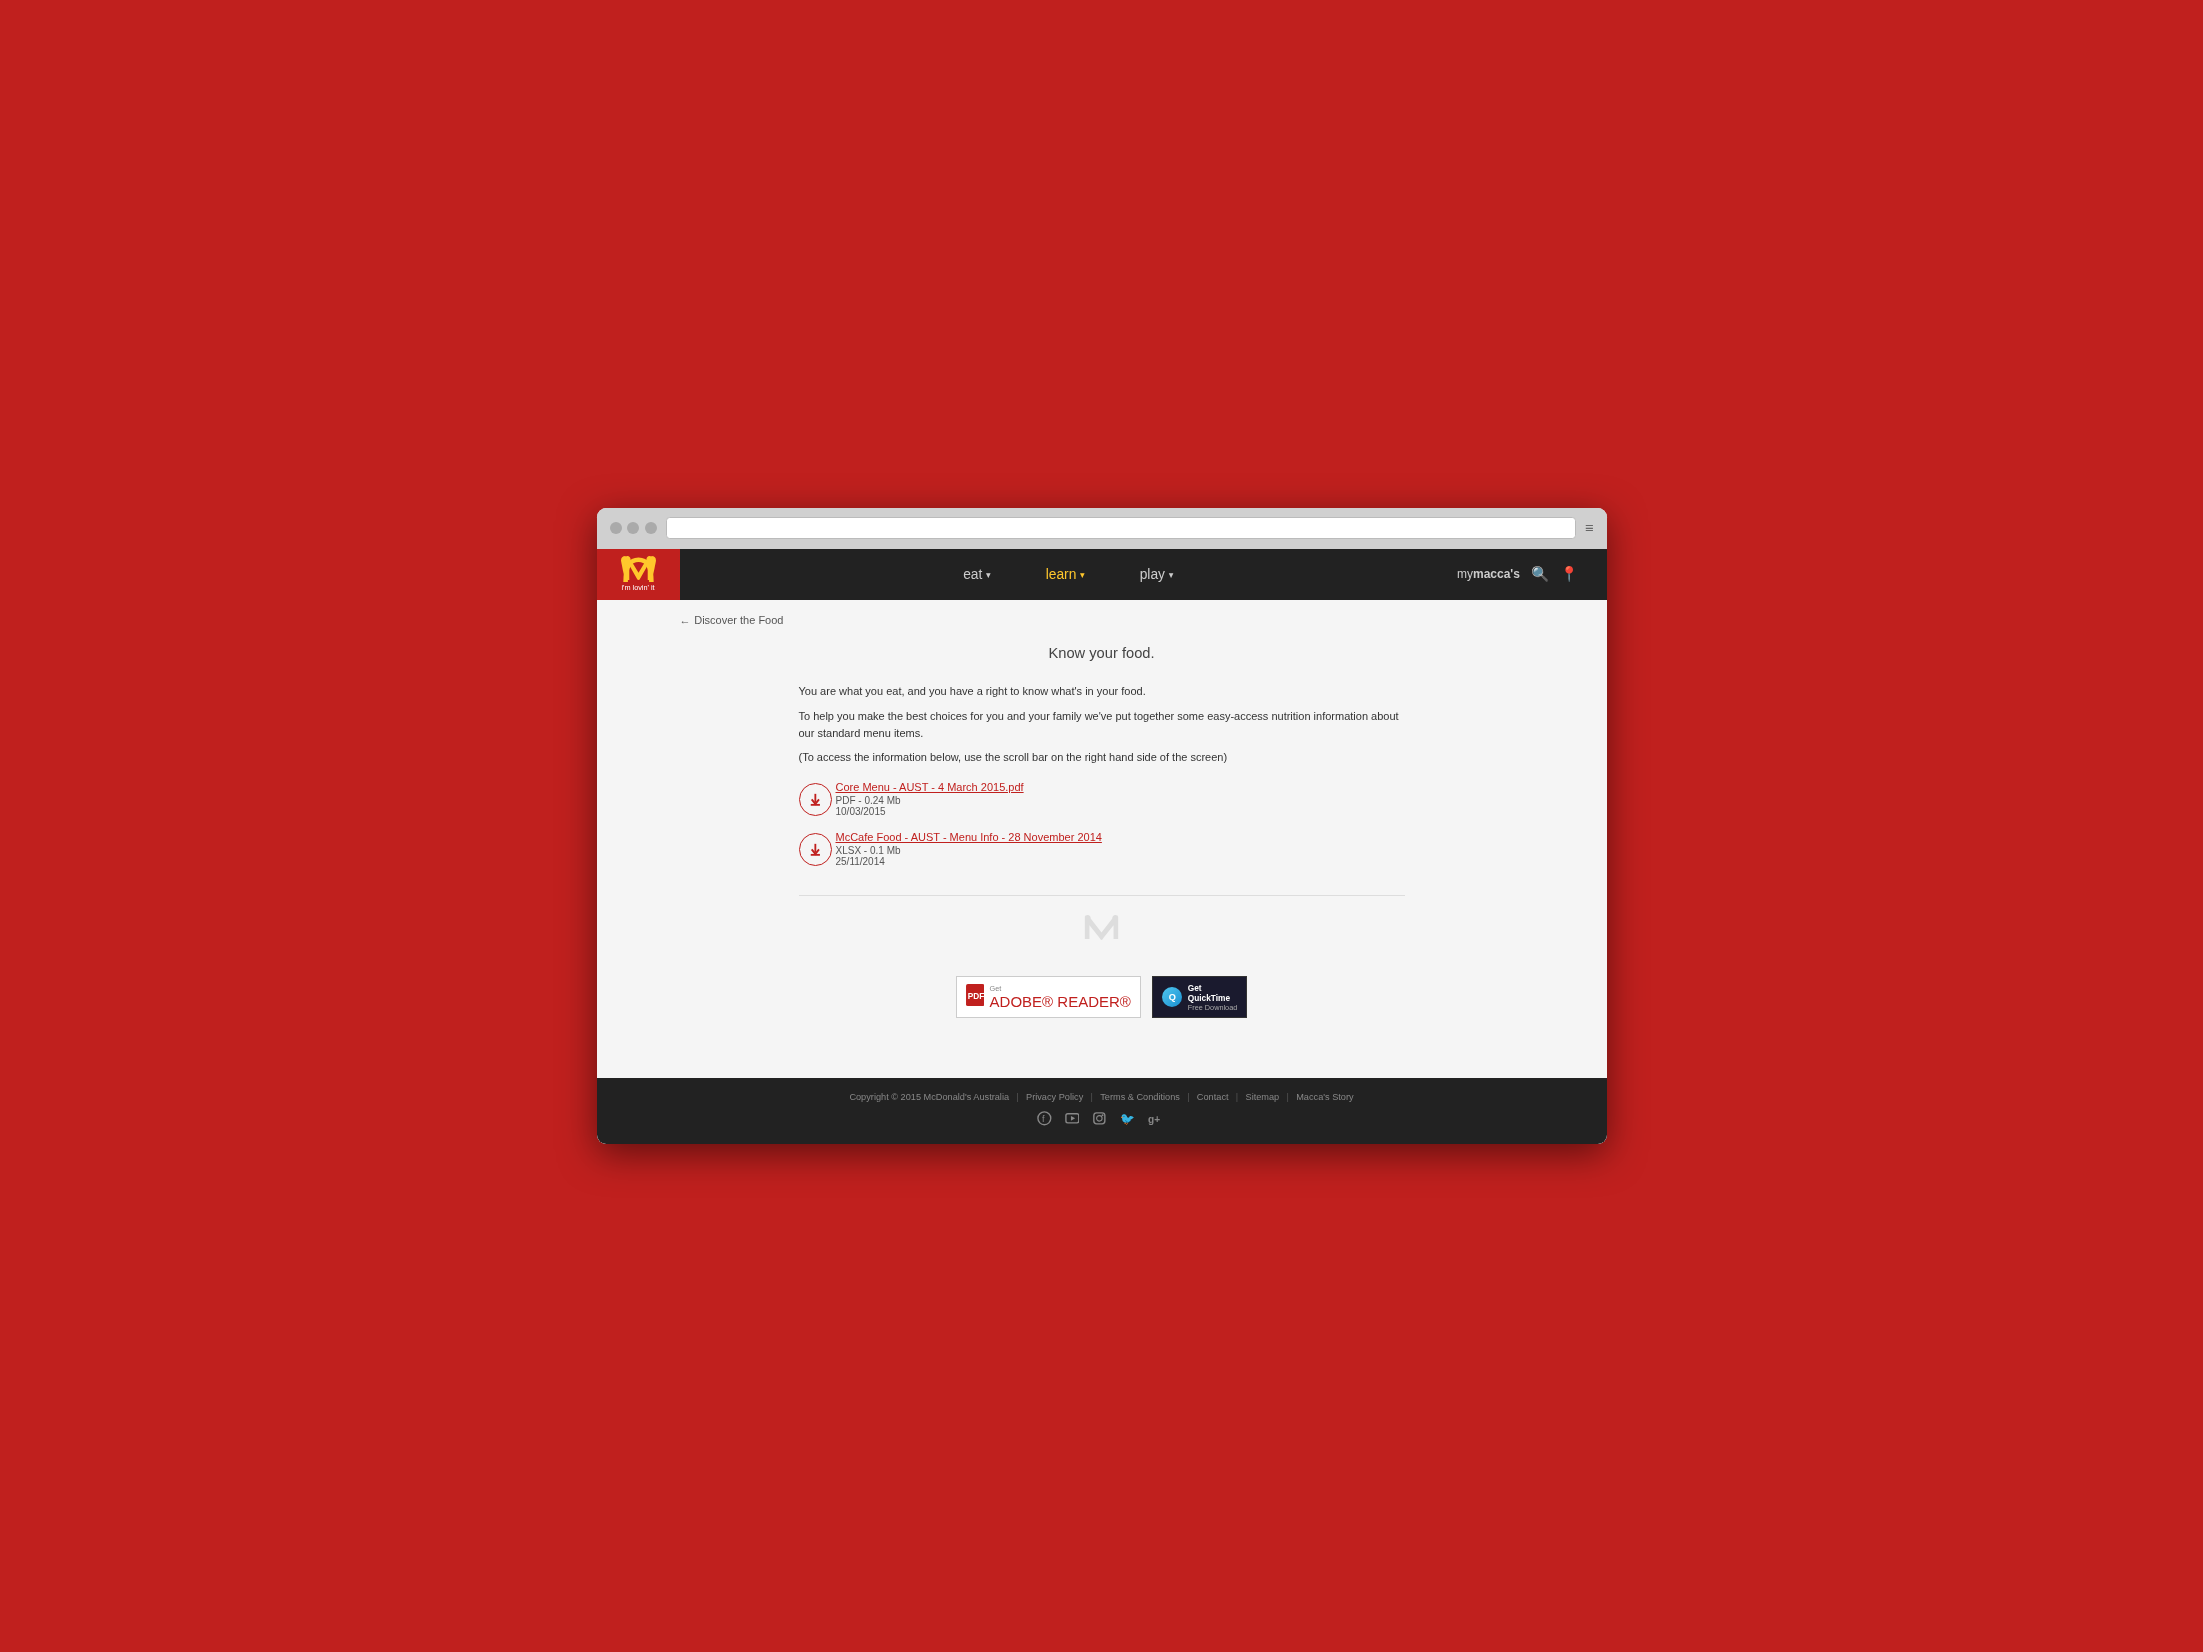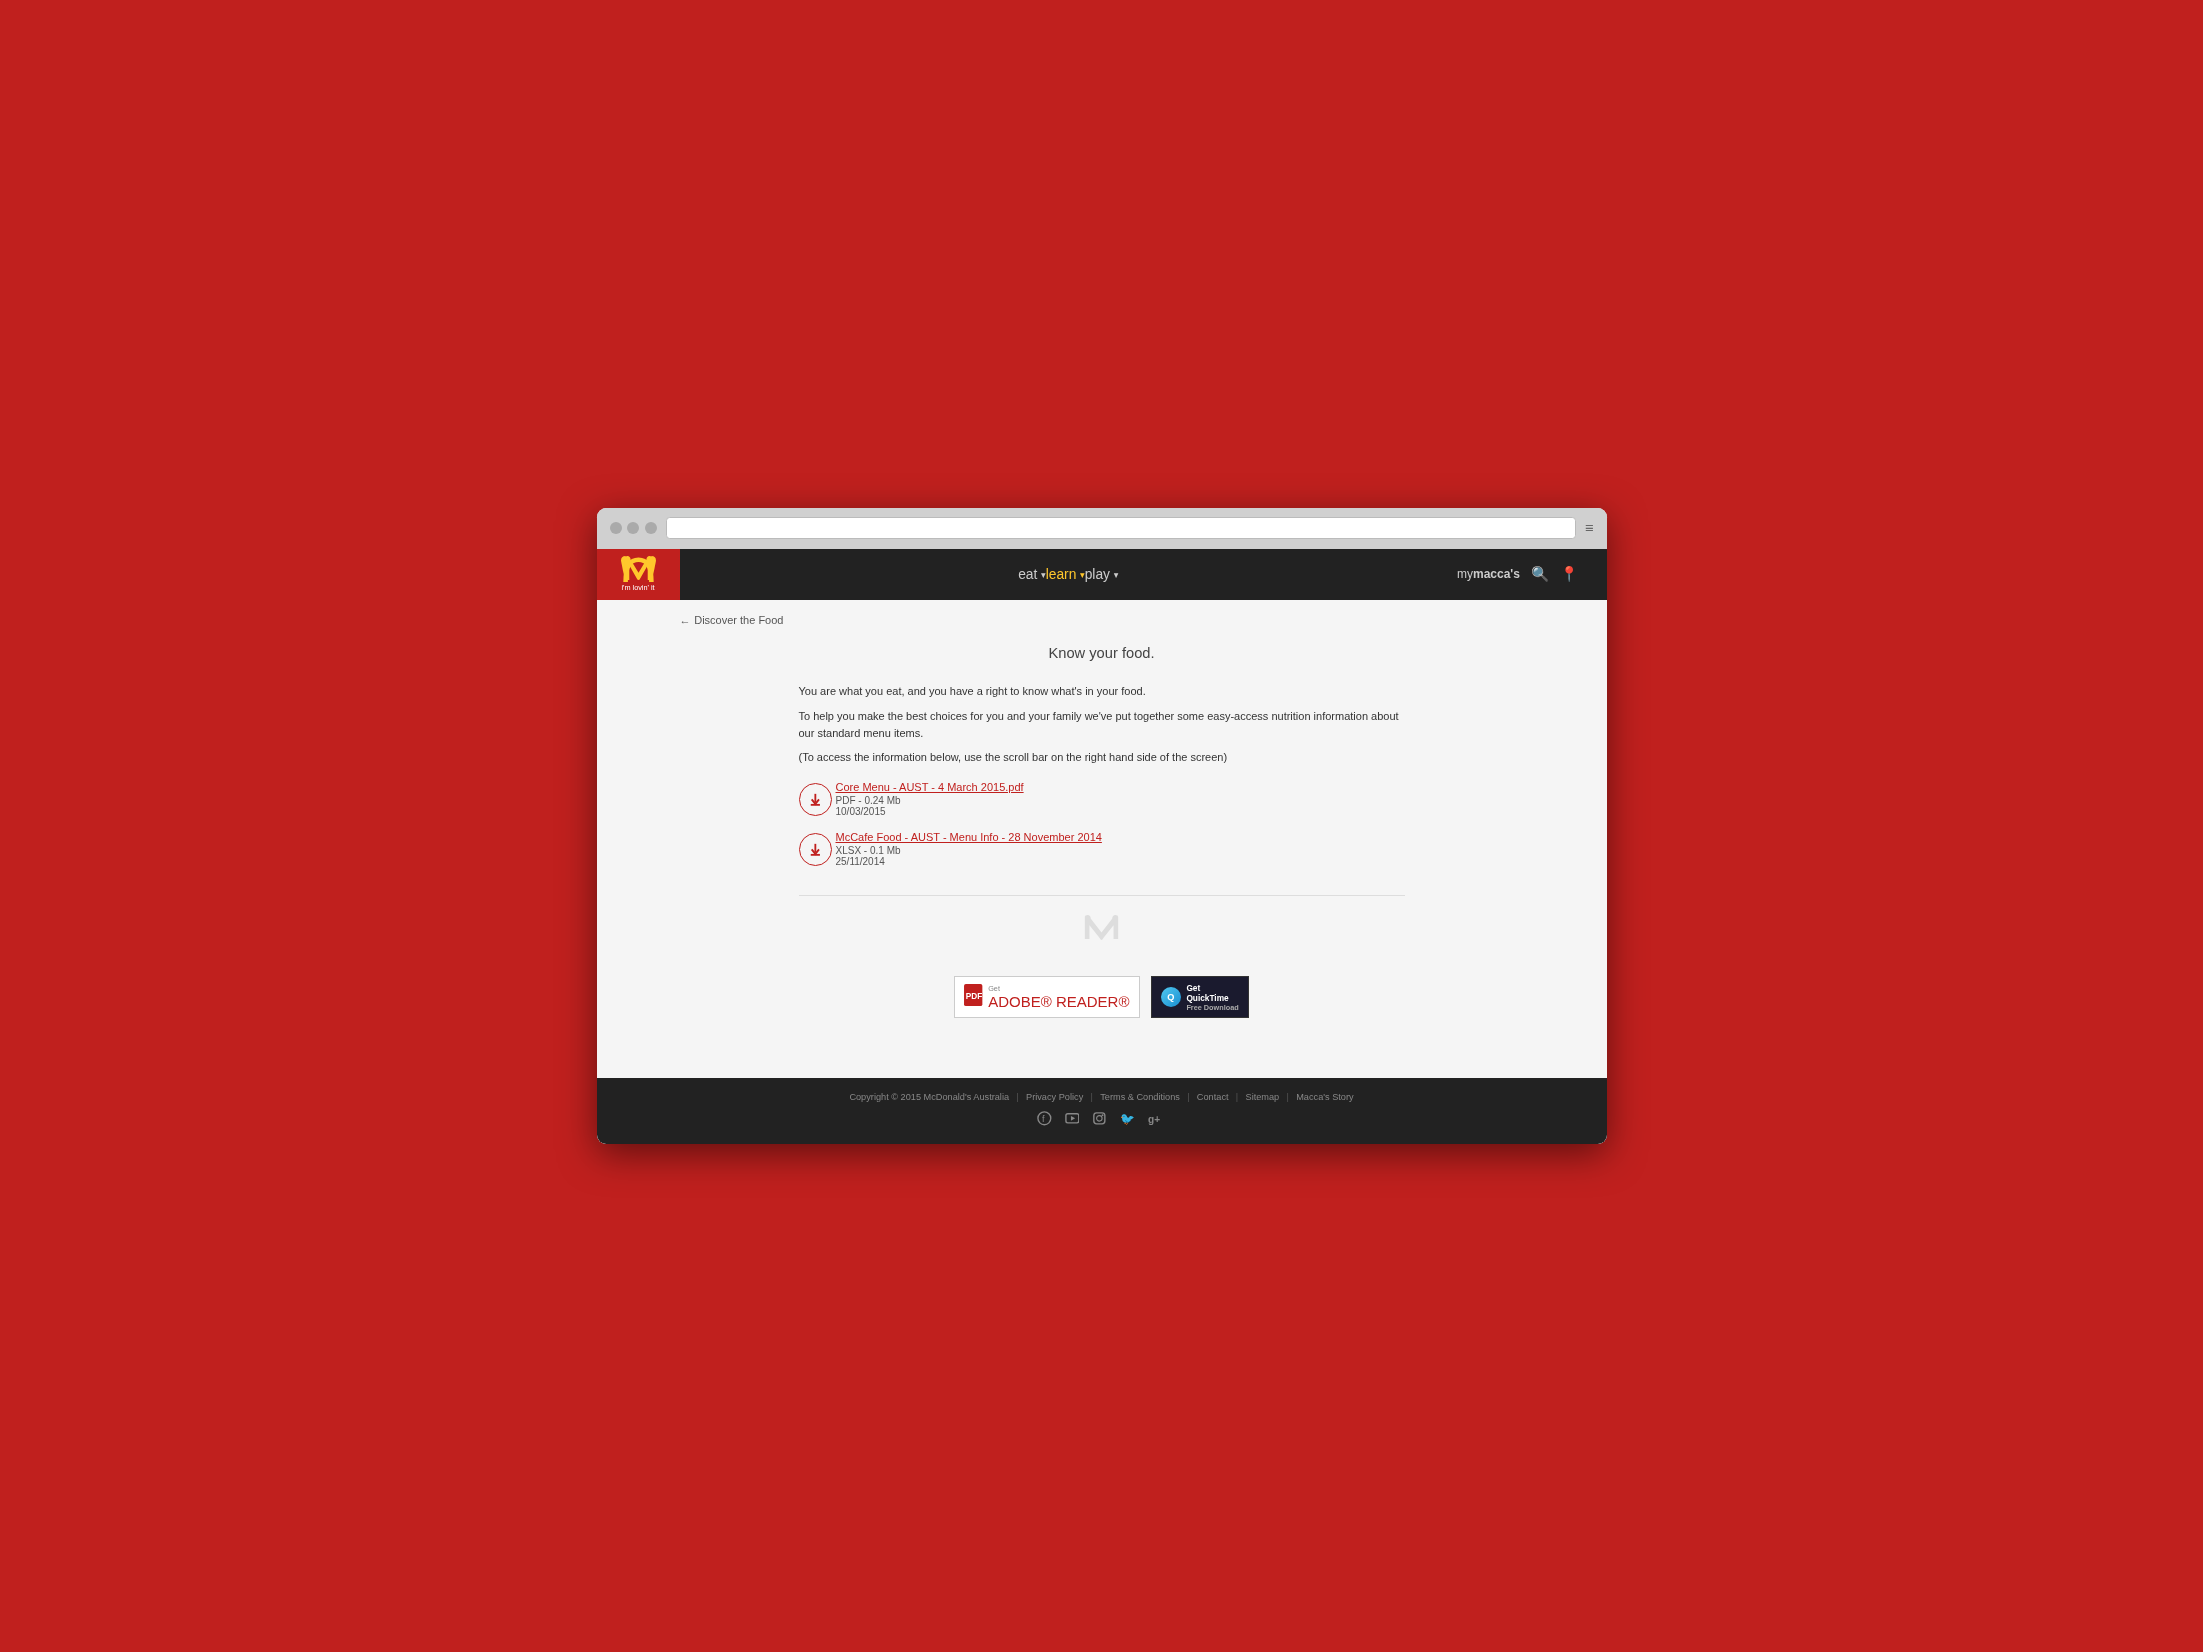--- a/index.html
+++ b/index.html
@@ -86,20 +86,21 @@
       display: flex;
       flex-direction: column;
       align-items: center;
     }
 
     .nav-links {
       flex: 1;
       display: flex;
       align-items: center;
       justify-content: center;
+      gap: 55px;
     }
 
     .nav-item {
       color: #ccc;
       font-size: 13.8px;
       cursor: pointer;
       display: flex;
       align-items: center;
       gap: 3.7px;
     }
@@ -285,21 +286,21 @@
       display: flex;
       align-items: center;
       justify-content: center;
       color: white;
       font-size: 9.2px;
       font-weight: bold;
     }
 
     .badge-qt-text {}
     .badge-qt-top { font-size: 8.3px; font-weight: bold; }
-    .badge-qt-sub { font-size: 7.3px; color: #aaa; font-weight: bold; }
+    .badge-qt-sub { font-size: 7.3px; color: #aaa; }
 
     
     .site-footer {
       background: #222;
       padding: 14.7px;
       text-align: center;
     }
 
     .footer-links {
       font-size: 9.2px;

